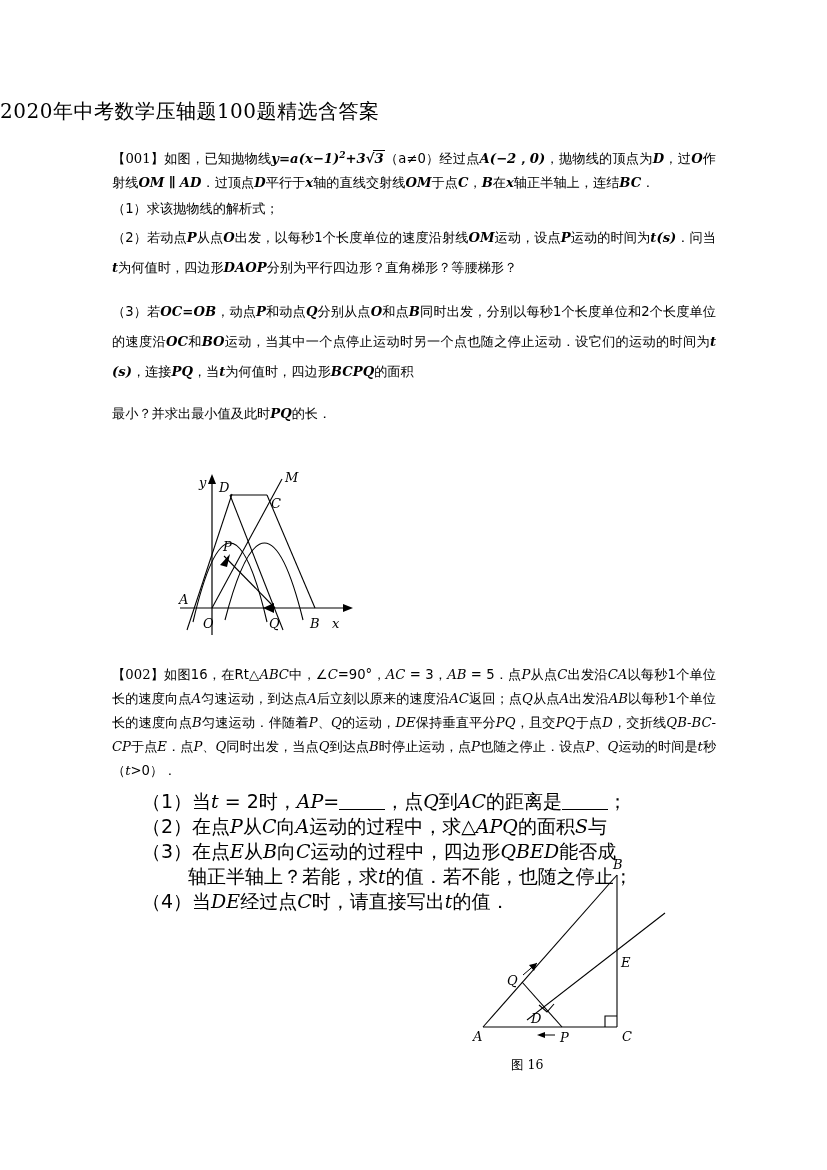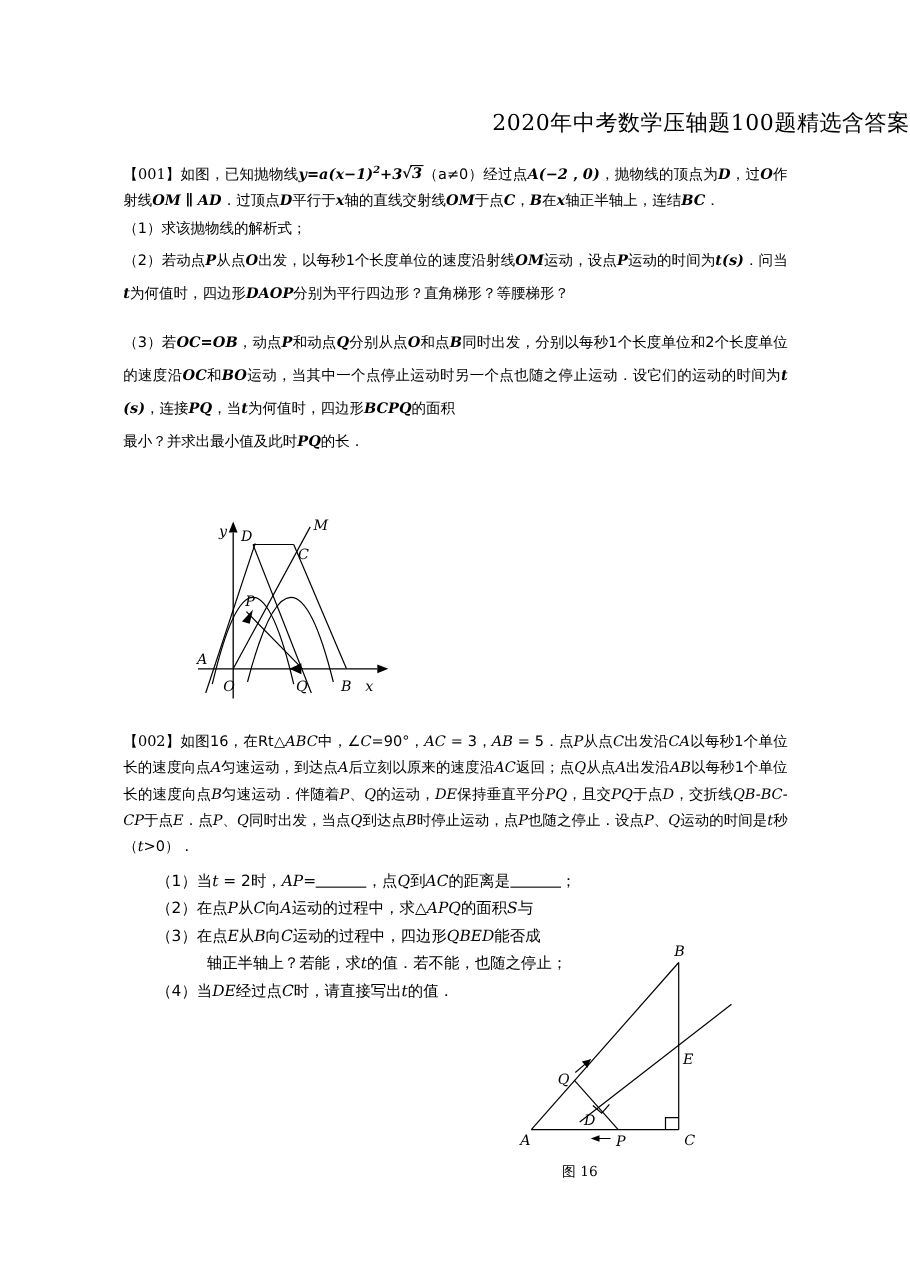--- a/index.html
+++ b/index.html
@@ -17,21 +17,21 @@
     height: 1170px;
     background: #ffffff;
     overflow: hidden;
     box-sizing: border-box;
   }
   .doc-title {
     position: absolute;
     left: 0;
     top: 98px;
     width: 827px;
-    text-align: right;
+    text-align: left;
     font-size: 20px;
     letter-spacing: 0.5px;
     font-family: "DejaVu Serif", "Liberation Serif", serif;
     white-space: nowrap;
   }
   .body-block {
     position: absolute;
     left: 112px;
     width: 604px;
   }
@@ -60,21 +60,21 @@
     border-top: 1.3px solid #000;
     padding: 0 1px;
     margin-left: -1px;
   }
   .blank {
     display: inline-block;
     width: 46px;
     border-bottom: 1.2px solid #000;
     vertical-align: -2px;
   }
-  .sublist { font-size: 14px; line-height: 25px; }
+  .sublist { font-size: 19px; line-height: 25px; }
   .sublist .row { display: block; }
   .sublist .ind { padding-left: 46px; display: block; }
   svg { display: block; }
   .figsvg text {
     font-family: "DejaVu Serif", "Liberation Serif", serif;
     font-style: italic;
     font-size: 13px;
     fill: #000;
   }
 </style>
@@ -96,21 +96,21 @@
     </div>
 
     <div class="para loose" style="margin-top:2px;">
       <span>（2）若动点</span><span class="bi">P</span><span>从点</span><span class="bi">O</span><span>出发，以每秒1个长度单位的速度沿射线</span><span class="bi">OM</span><span>运动，设点</span><span class="bi">P</span><span>运动的</span><span>时间为</span><span class="bi">t(s)</span><span>．问当</span><span class="bi">t</span><span>为何值时，四边形</span><span class="bi">DAOP</span><span>分别为平行四边形？直角梯形？等腰梯形？</span>
     </div>
 
     <div class="para loose" style="margin-top:14px;">
       <span>（3）若</span><span class="bi">OC</span><span class="bi">=</span><span class="bi">OB</span><span>，动点</span><span class="bi">P</span><span>和动点</span><span class="bi">Q</span><span>分别从点</span><span class="bi">O</span><span>和点</span><span class="bi">B</span><span>同时出发，分别以每秒1个长度</span><span>单位和2个长度单位的速度沿</span><span class="bi">OC</span><span>和</span><span class="bi">BO</span><span>运动，当其中一个点停止运动时另一个点也随之</span><span>停止运动．设它们的运动的时间为</span><span class="bi">t (s)</span><span>，连接</span><span class="bi">PQ</span><span>，当</span><span class="bi">t</span><span>为何值时，四边形</span><span class="bi">BCPQ</span><span>的面积</span>
     </div>
 
-    <div class="para loose" style="">
+    <div class="para loose" style="margin-top:12px;">
       <span>最小？并求出最小值及此时</span><span class="bi">PQ</span><span>的长．</span>
     </div>
   </div>
 
   <div style="position:absolute; left:175px; top:470px;">
     <svg class="figsvg" width="300" height="175" viewBox="0 0 300 175">
 
       <line x1="5" y1="138" x2="168" y2="138" stroke="#000" stroke-width="1.2"></line>
       <polygon points="168,134 178,138 168,142" fill="#000"></polygon>
 

